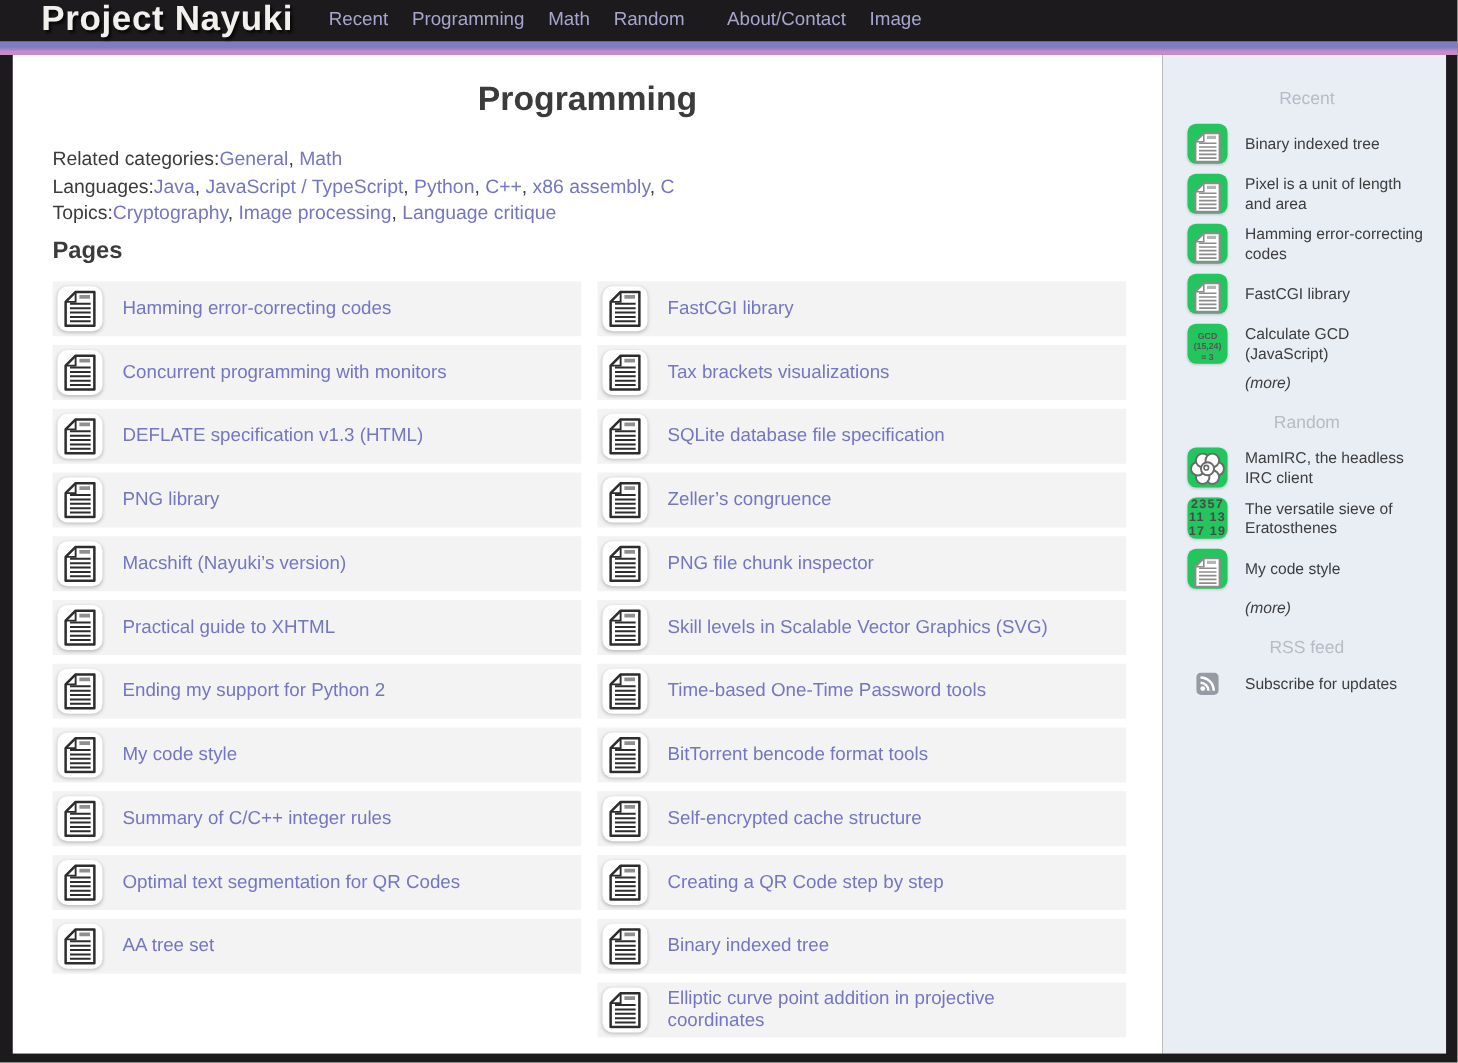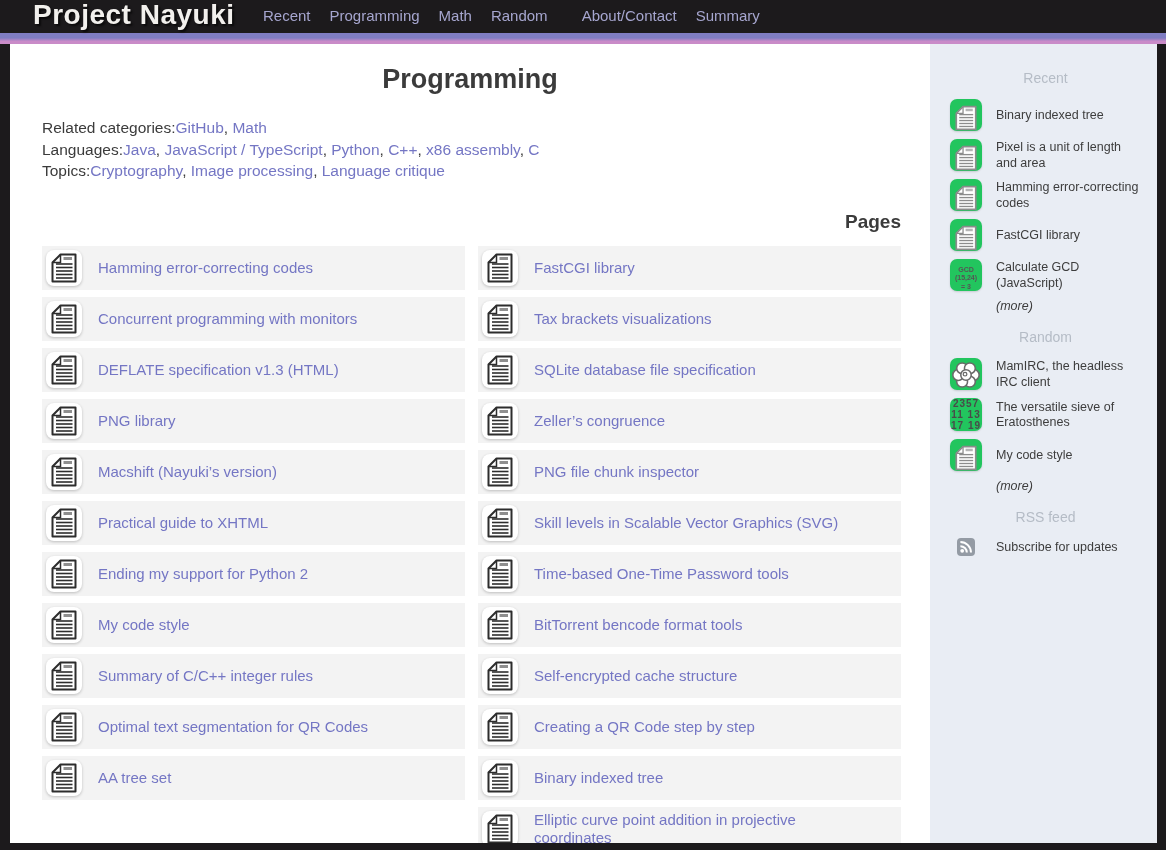--- a/index.html
+++ b/index.html
@@ -27,21 +27,21 @@
   .nav a.gap{margin-left:15px;}
 
   .accent-bar{position:absolute;left:0;top:33px;width:1166px;height:11px;
               background:linear-gradient(to bottom,var(--accent-top) 0%,var(--accent-top) 45%,var(--accent-bottom) 75%,var(--accent-bottom) 100%);z-index:2;}
 
   .sheet{position:absolute;left:10px;top:44px;width:1147px;height:799px;display:flex;overflow:hidden;z-index:1;}
   .main{width:920px;height:100%;background:#ffffff;padding:18px 29px 0 32px;overflow:hidden;}
   .page-title{font-size:27px;line-height:34px;font-weight:bold;color:var(--text-dark);text-align:center;margin-right:3px;}
   .meta{margin-top:21px;font-size:15.5px;line-height:21.5px;color:var(--text-dark);}
   .meta a{color:var(--link);text-decoration:none;}
-  .pages-heading{margin-top:29px;font-size:19px;font-weight:bold;color:var(--text-dark);text-align:right;}
+  .pages-heading{margin-top:8px;font-size:19px;font-weight:bold;color:var(--text-dark);}
   .pages{margin-top:13px;display:flex;gap:13px;}
   .col{width:423px;display:flex;flex-direction:column;}
   .page-row{display:flex;align-items:center;min-height:44px;background:var(--row-bg);margin-bottom:7px;padding:4px 8px 4px 4px;}
   .tile{flex:0 0 36px;width:36px;height:36px;background:#fff;border-radius:8px;
         box-shadow:0 1px 3px rgba(0,0,0,.22);display:flex;align-items:center;justify-content:center;}
   .page-link{margin-left:16px;font-size:15px;line-height:18px;color:var(--link);text-decoration:none;max-width:340px;}
 
   .sidebar{width:227px;height:100%;background:var(--sidebar-bg);padding:26px 16px 0 20px;overflow:hidden;}
   .sb-heading{text-align:center;font-size:14px;color:var(--sidebar-heading);margin-bottom:13px;}
   .sb-item{display:flex;align-items:flex-start;margin-bottom:8px;}
@@ -58,30 +58,30 @@
 <body>
 
 <div class="site-header">
   <div class="logo">Project Nayuki</div>
   <nav class="nav" id="nav">
       <a href="#">Recent</a>
       <a href="#">Programming</a>
       <a href="#">Math</a>
       <a href="#">Random</a>
       <a href="#" class="gap">About/Contact</a>
-      <a href="#">Summary</a>
+      <a href="#">Image</a>
     </nav>
 </div>
 <div class="accent-bar"></div>
 
 <div class="sheet">
   <main class="main">
     <h1 class="page-title">Programming</h1>
     <div class="meta" id="meta">
-        <div><span>Related categories:</span><a href="#">GitHub</a>, <a href="#">Math</a></div>
+        <div><span>Related categories:</span><a href="#">General</a>, <a href="#">Math</a></div>
         <div><span>Languages:</span><a href="#">Java</a>, <a href="#">JavaScript / TypeScript</a>, <a href="#">Python</a>, <a href="#">C++</a>, <a href="#">x86 assembly</a>, <a href="#">C</a></div>
         <div><span>Topics:</span><a href="#">Cryptography</a>, <a href="#">Image processing</a>, <a href="#">Language critique</a></div>
       </div>
     <h2 class="pages-heading">Pages</h2>
     <div class="pages">
       <div class="col" id="pages-left">
           <div class="page-row">
             <span class="tile">
               <svg width="26" height="30" viewBox="0 0 26 30">
                 <path d="M9.5 1.5 H24.5 V28.5 H1.5 V9.5 Z" fill="#fff" stroke="#2d2d2d" stroke-width="2" stroke-linejoin="round"></path>

